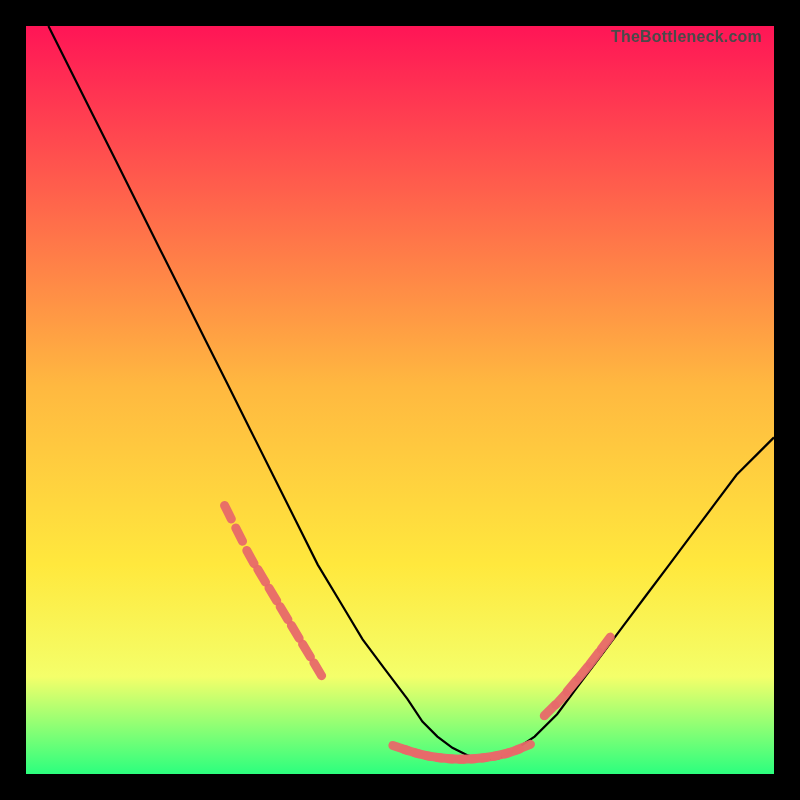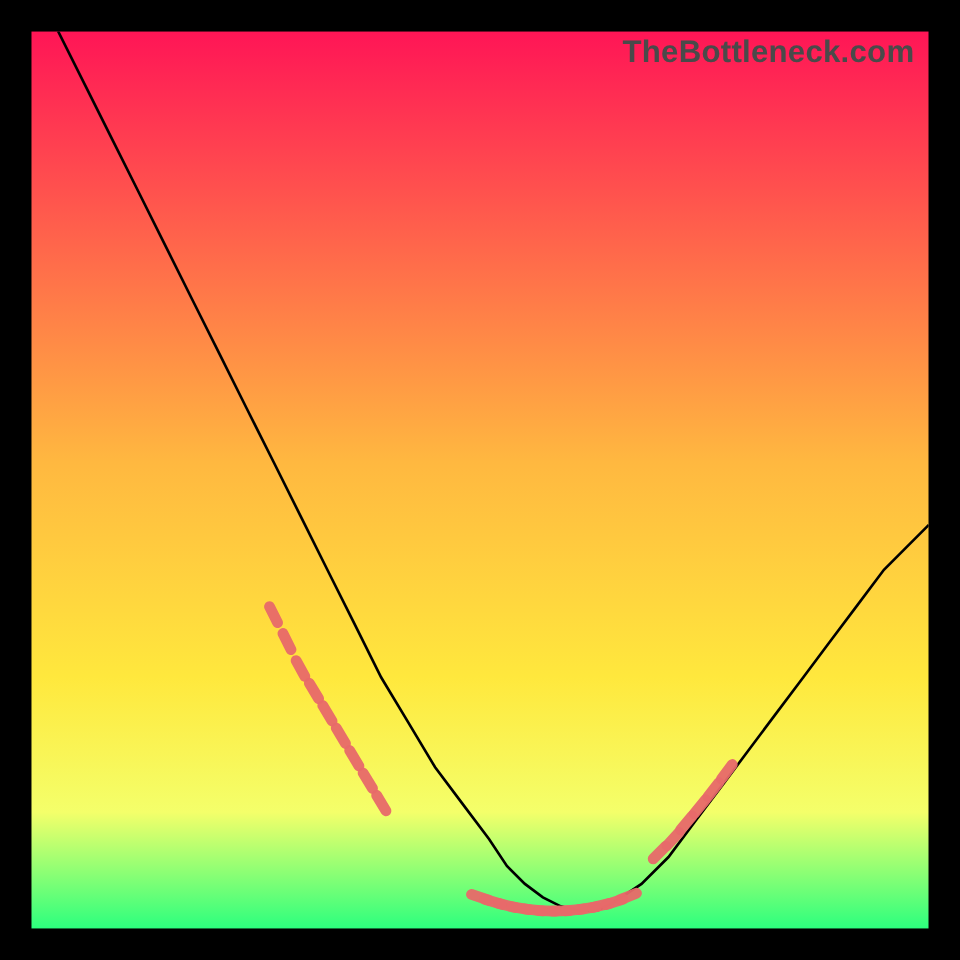--- a/index.html
+++ b/index.html
@@ -16,21 +16,21 @@
     top: 26px;
     width: 748px;
     height: 748px;
     overflow: hidden;
   }
   .watermark {
     position: absolute;
     top: 2px;
     right: 12px;
     font-family: Arial, Helvetica, sans-serif;
-    font-size: 26px;
+    font-size: 16px;
     font-weight: 600;
     color: #4a4a4a;
     letter-spacing: 0.2px;
     z-index: 10;
   }
   svg { display: block; }
 </style>
 </head>
 <body>
 

